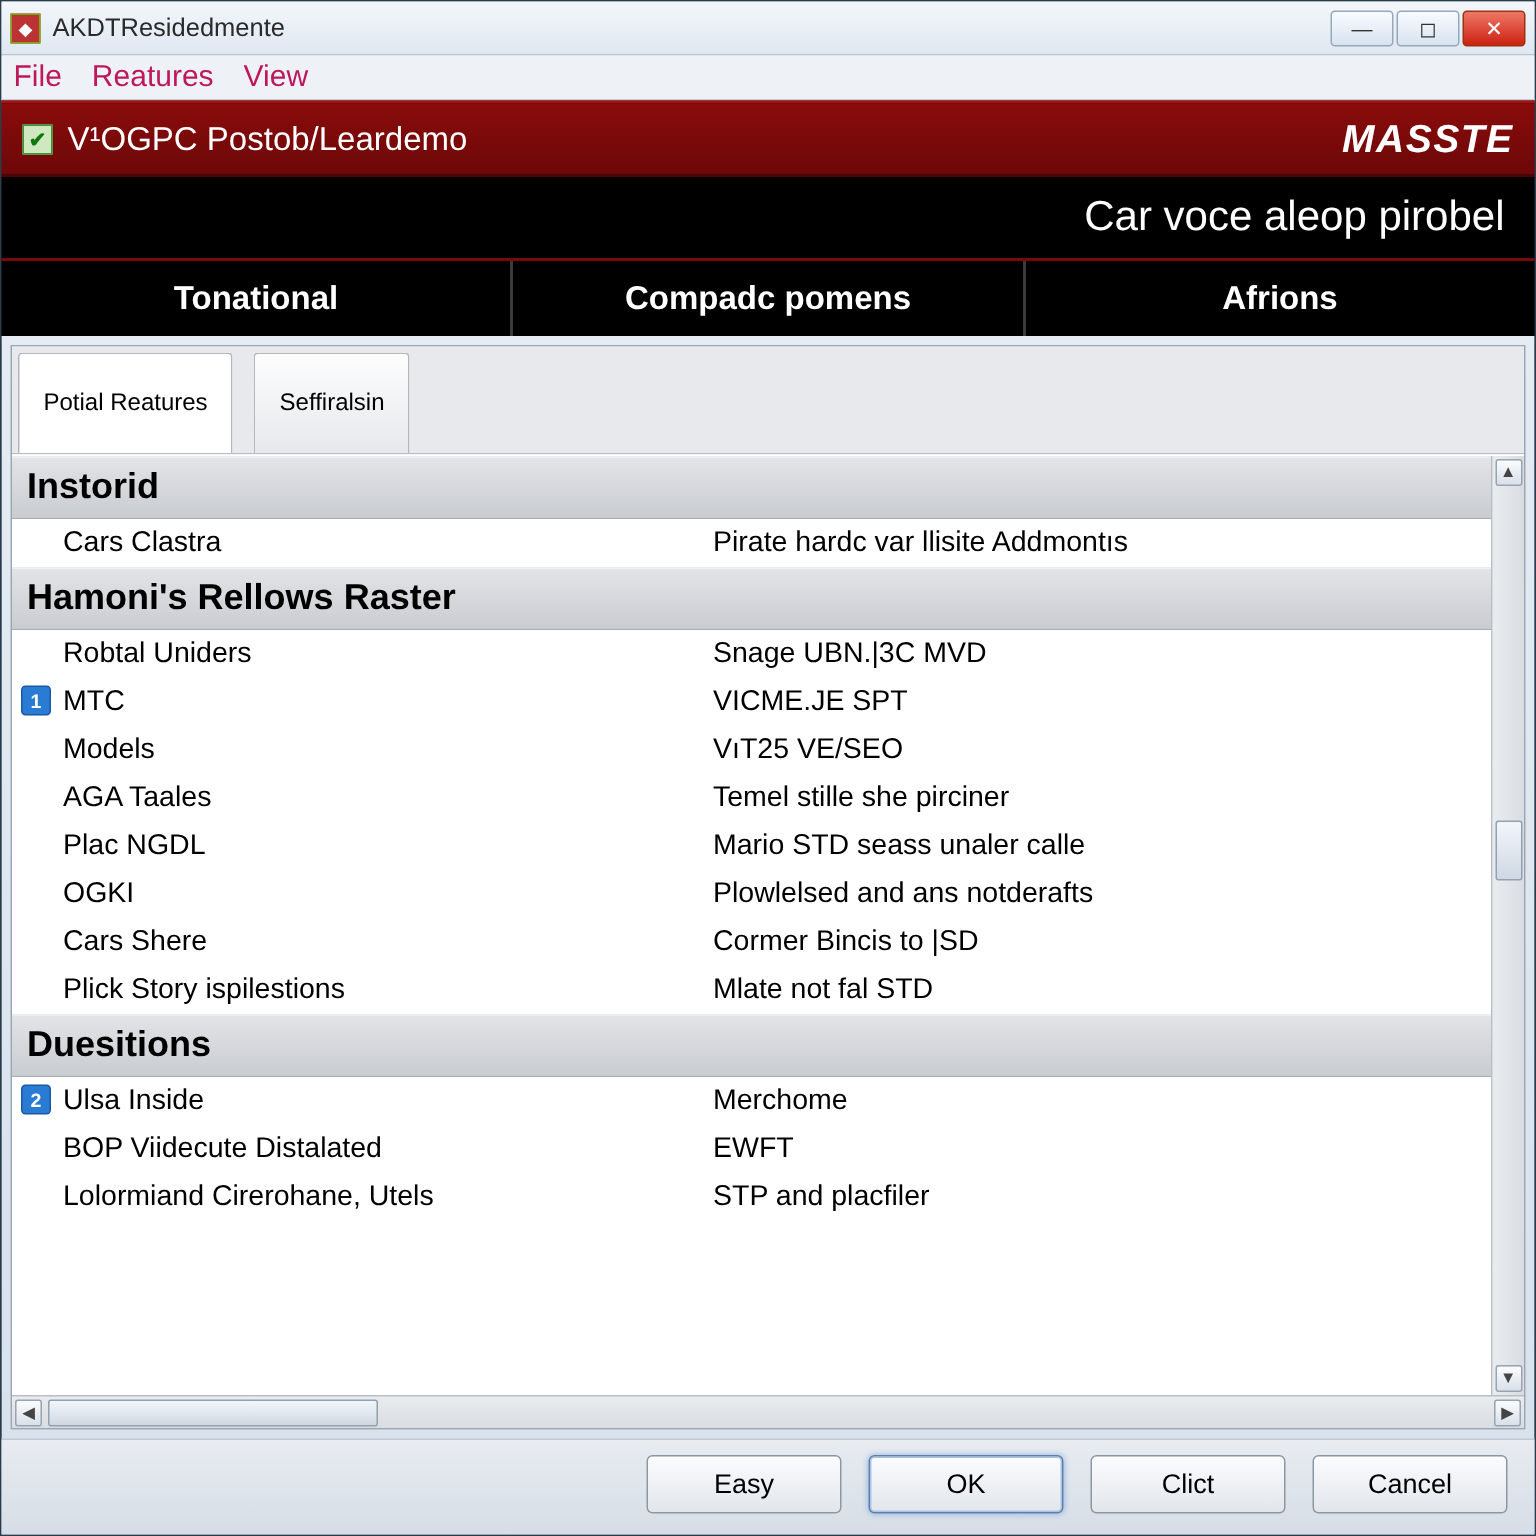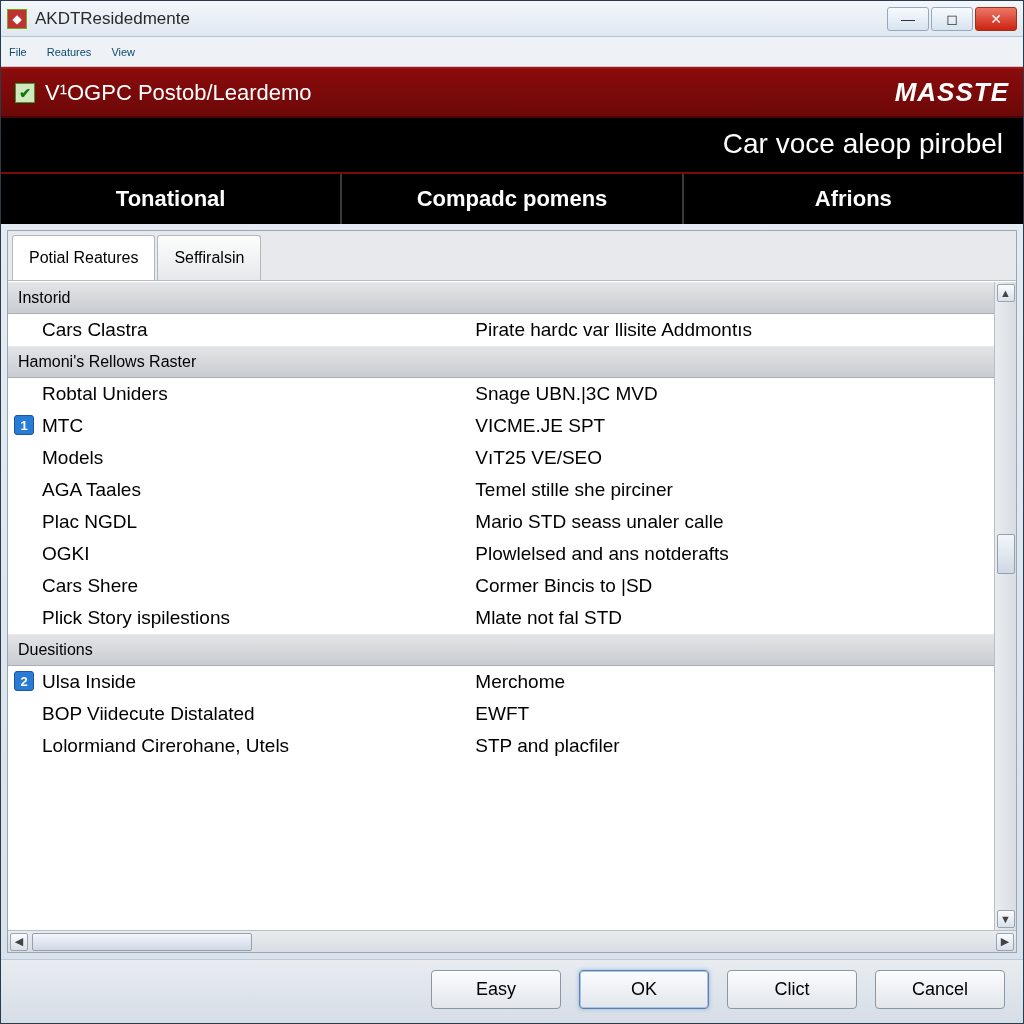--- a/index.html
+++ b/index.html
@@ -44,21 +44,21 @@
   }
   .winbtn.close { background: linear-gradient(#e76,#c21); color:#fff; border-color:#931; }
 
   
   .menubar {
     height: 30px;
     background: #eef2f7;
     display:flex; align-items:center;
     padding: 0 8px; gap: 20px;
     border-bottom: 1px solid #c2ccd8;
-    font-size: 11px; color:#0c4a6e;
+    font-size: 20px; color:#be185d;
   }
   .menubar span { cursor: default; }
 
   
   .banner {
     background: #000;
   }
   .banner-top {
     background: linear-gradient(#8a0b0b,#6d0808);
     color: #fff;
@@ -96,40 +96,40 @@
   .panel {
     flex:1; margin: 6px; background:#f4f4f4;
     border:1px solid #9aa6b3; display:flex; flex-direction:column;
     min-height:0;
   }
   .tabs {
     display:flex; gap:0; padding: 4px 4px 0;
     background:#e7e9ec; border-bottom:1px solid #b7bdc5;
   }
   .tab {
-    padding: 13px 16px; font-size: 16px;
+    padding: 24px 16px; font-size: 16px;
     background: linear-gradient(#fdfdfd,#e6e8eb);
     border:1px solid #b2b8c0; border-bottom:none;
-    margin-right: 2px;
+    margin-right: 14px;
     border-radius: 3px 3px 0 0;
   }
   .tab.active { background:#fff; font-weight:500; }
 
   .content {
     flex:1; display:flex; min-height:0;
     background:#fff; border-top:1px solid #fff;
   }
   .scrollarea {
     flex:1; overflow:hidden; position:relative;
   }
   .list { font-size: 19px; }
   .section-hdr {
     background: linear-gradient(#e2e4e7,#c9ccd1);
     border-top:1px solid #e9ebee; border-bottom:1px solid #a9adb4;
-    padding: 6px 10px; font-weight: normal; font-size: 16px;
+    padding: 6px 10px; font-weight: bold; font-size: 24px;
   }
   .row {
     display:grid; grid-template-columns: 46% 54%;
     padding: 5px 10px 5px 34px;
   }
   .row .k { }
   .row .v { }
   .row .icon-slot {
     position:absolute; margin-left:-28px; margin-top:0px;
     width:20px;height:20px;

